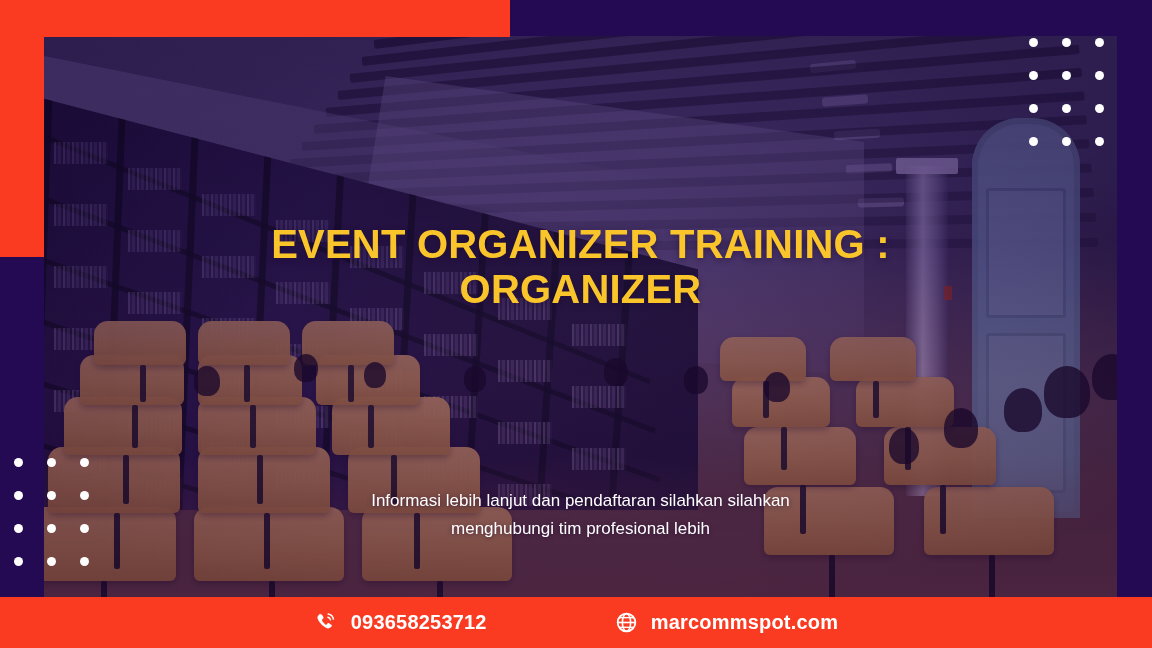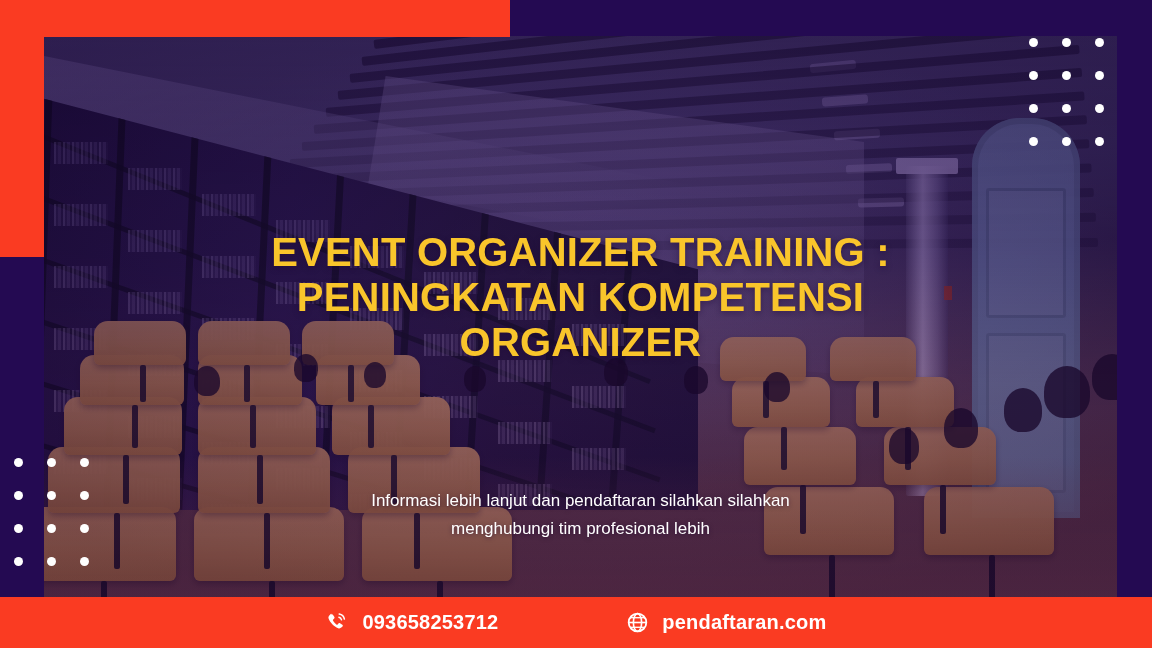--- a/index.html
+++ b/index.html
@@ -255,21 +255,20 @@
     z-index: 35;
     text-align: center;
     color: #F9C52B;
     font-weight: 900;
     font-size: 40px;
     line-height: 1.12;
     letter-spacing: 0.2px;
     text-shadow: 0 2px 6px rgba(30,6,50,0.45);
     padding: 0 60px;
     box-sizing: border-box;
-    margin-top: 8px;
   }
   .subtext {
     position: absolute;
     left: 44px; right: 35px;
     top: 487px;
     z-index: 35;
     text-align: center;
     color: #ffffff;
     font-size: 17px;
     line-height: 1.62;
@@ -481,21 +480,20 @@
       <i></i>
       <i></i>
       <i></i>
       <i></i>
       <i></i>
       <i></i>
     </div>
 
   <div class="headline">
     <div>EVENT ORGANIZER TRAINING :</div>
-    <div>PENINGKATAN KOMPETENSI</div>
     <div>ORGANIZER</div>
   </div>
 
   <div class="subtext">
     <div>Informasi lebih lanjut dan pendaftaran silahkan silahkan</div>
     <div>menghubungi tim profesional lebih</div>
   </div>
 
   <div class="footer-bar">
 
@@ -513,17 +511,17 @@
     <div class="contact">
       <span>
         <svg width="23" height="23" viewBox="0 0 24 24" fill="none">
           <circle cx="12" cy="12" r="9.2" stroke="#ffffff" stroke-width="1.9" fill="none"></circle>
           <ellipse cx="12" cy="12" rx="4.3" ry="9.2" stroke="#ffffff" stroke-width="1.7" fill="none"></ellipse>
           <line x1="2.8" y1="12" x2="21.2" y2="12" stroke="#ffffff" stroke-width="1.7"></line>
           <line x1="4.3" y1="7" x2="19.7" y2="7" stroke="#ffffff" stroke-width="1.4"></line>
           <line x1="4.3" y1="17" x2="19.7" y2="17" stroke="#ffffff" stroke-width="1.4"></line>
         </svg>
       </span>
-      <span class="label">pendaftaran.com</span>
+      <span class="label">marcommspot.com</span>
     </div>
 
   </div>
 </div>
 
 </body></html>

